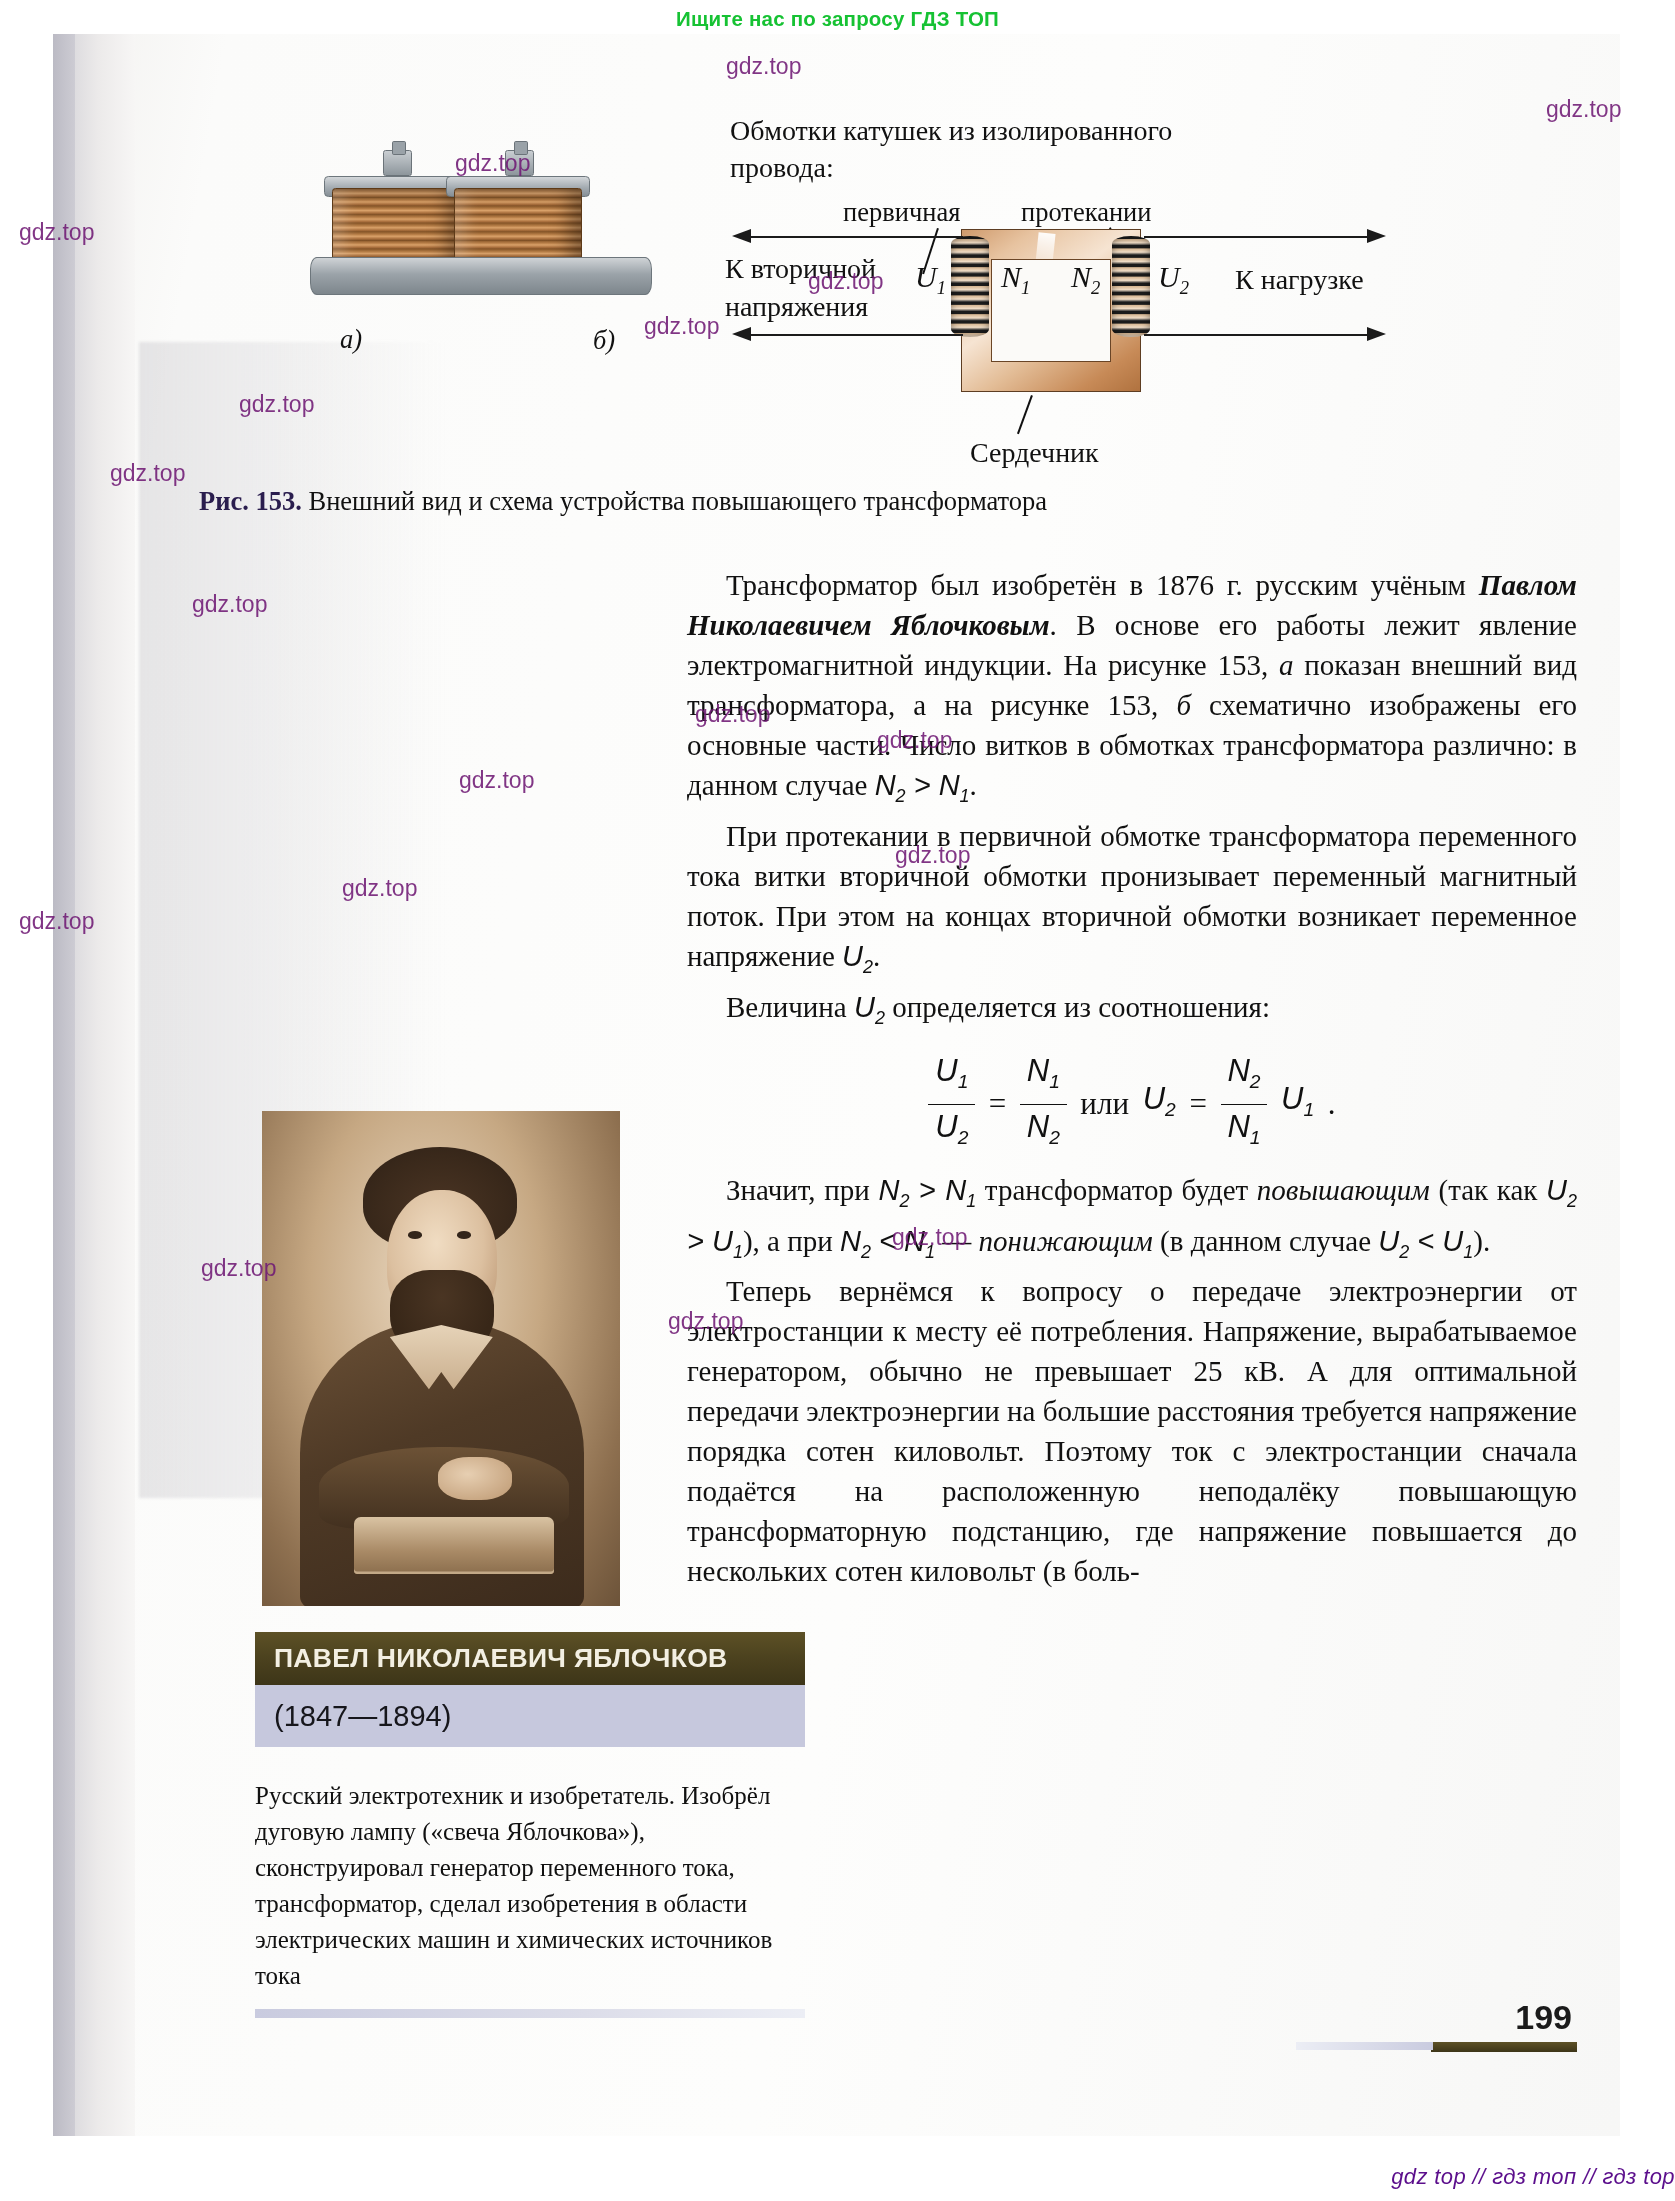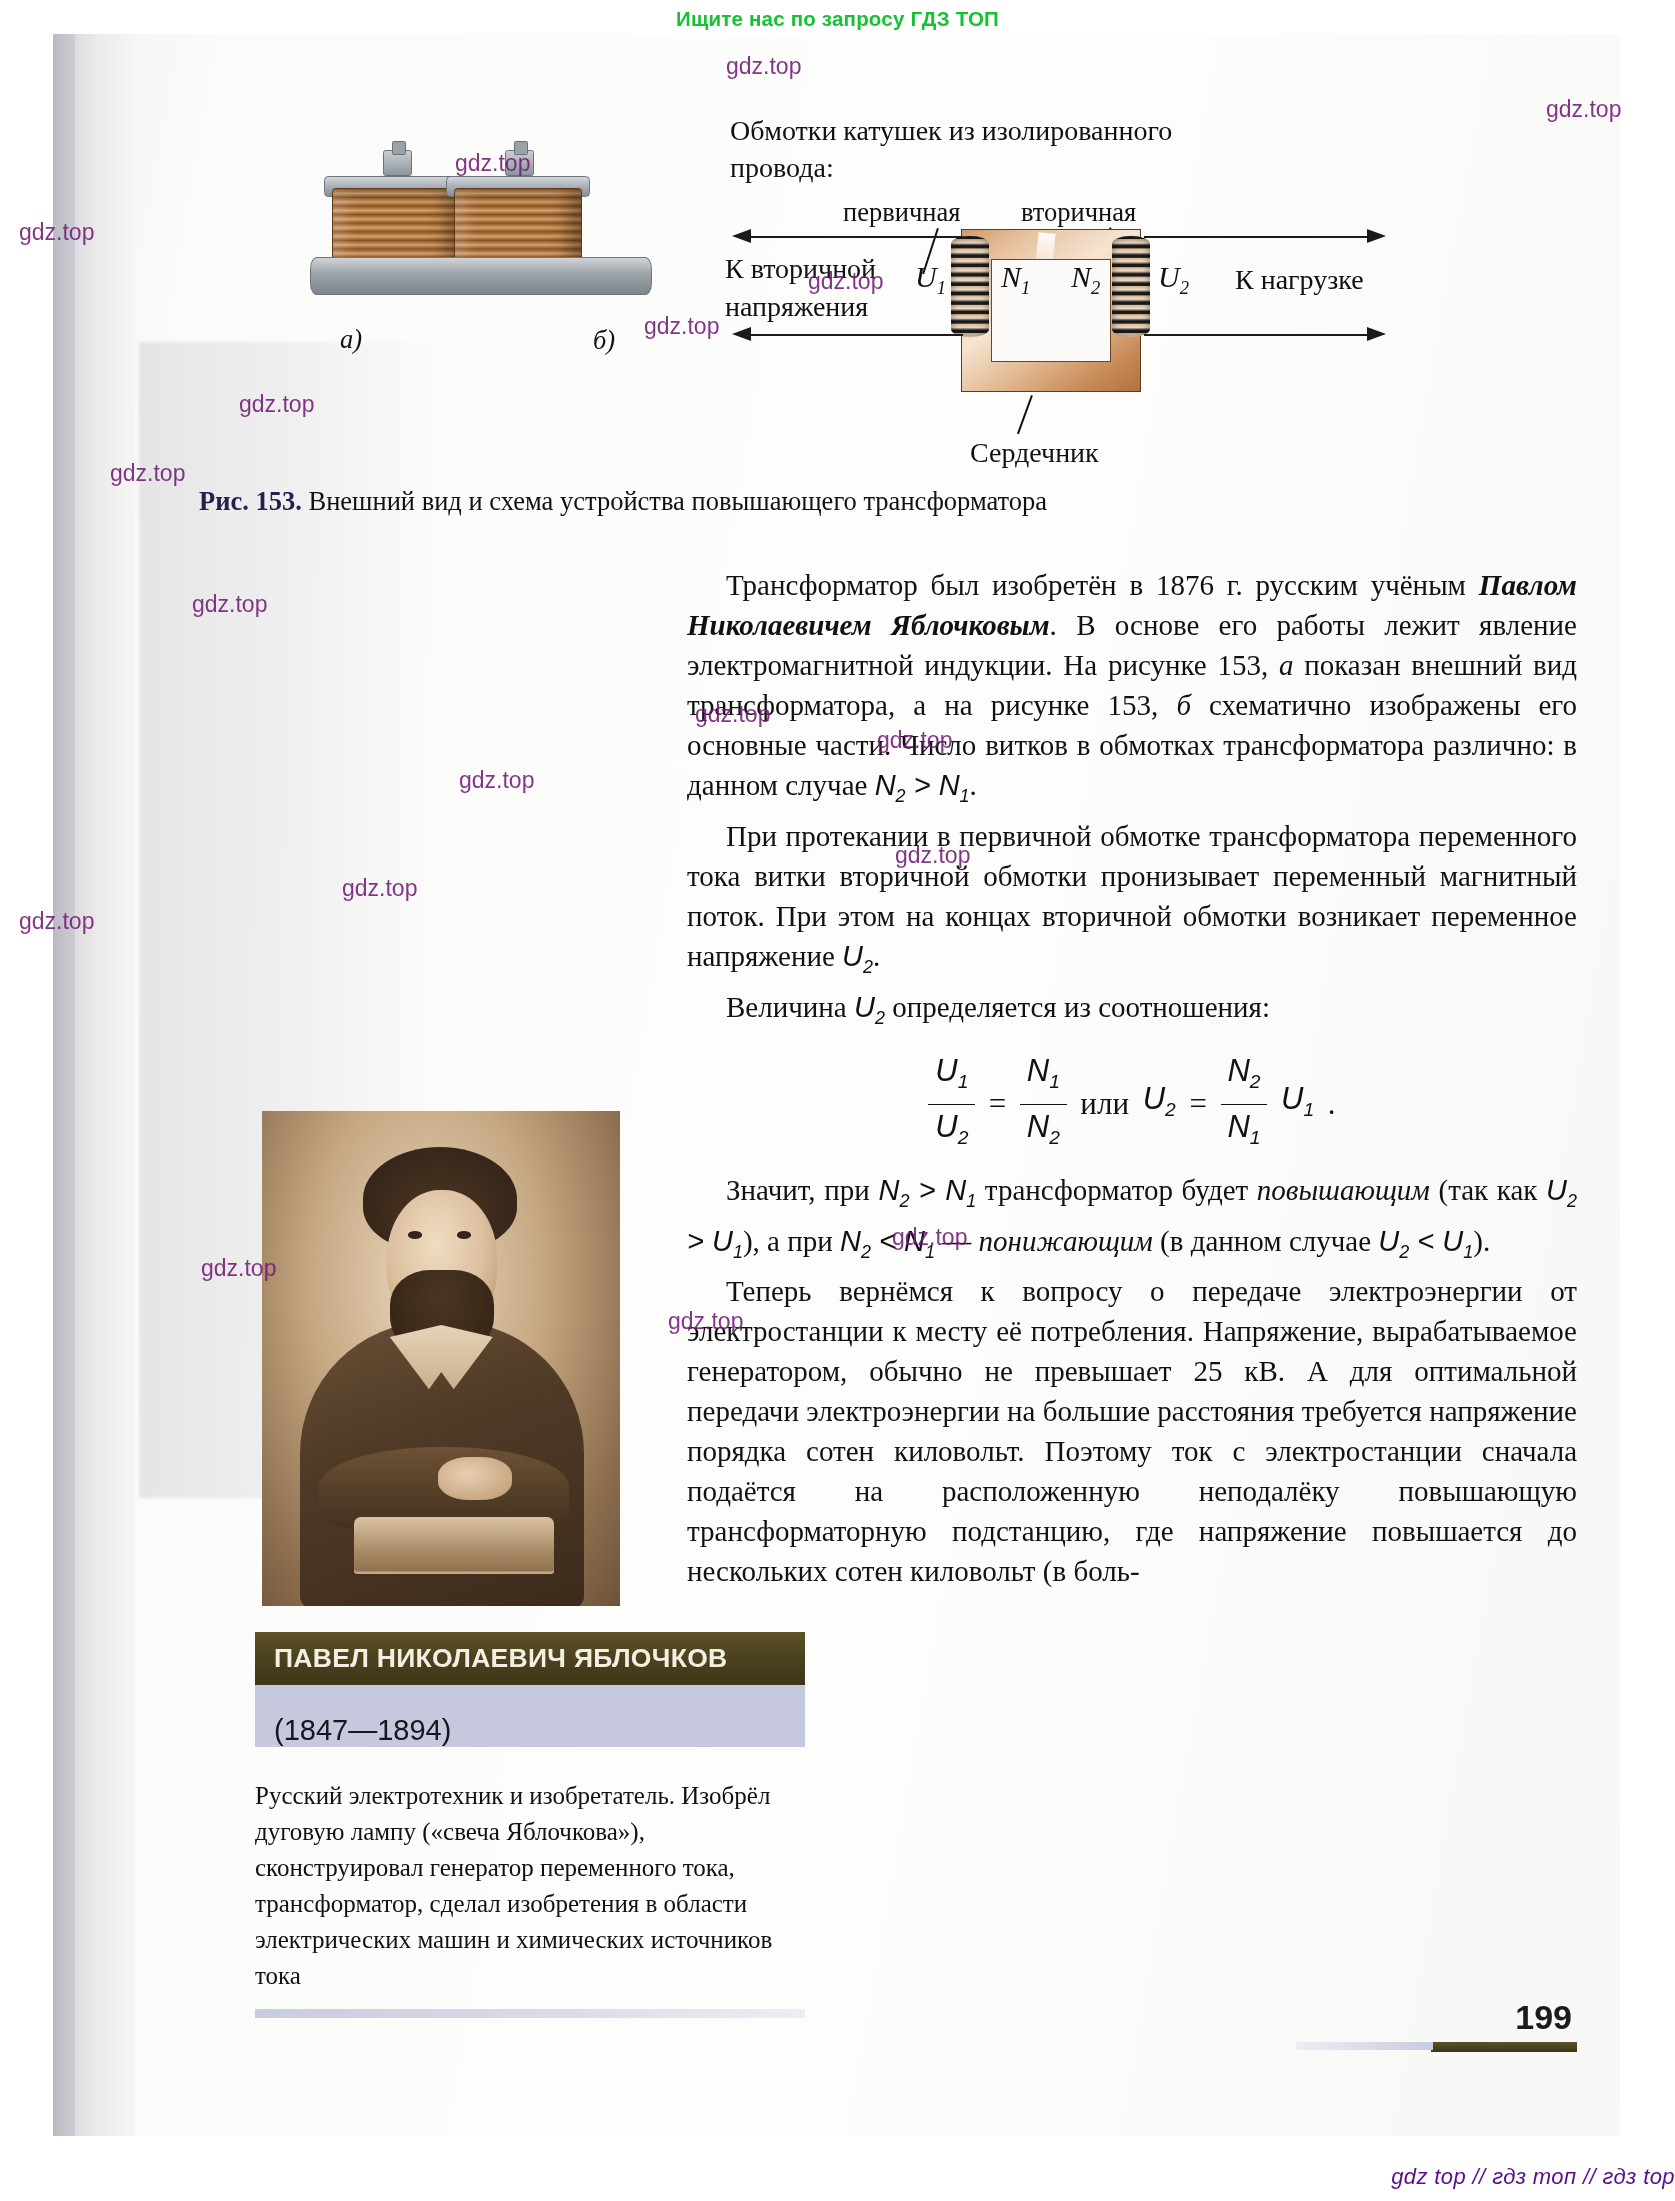--- a/index.html
+++ b/index.html
@@ -272,21 +272,21 @@
     font-weight:bold;
     font-size:26.5px;
     color:#f3efe2;
     letter-spacing:0.3px;
     padding-left:19px;
     white-space:nowrap;
   }
   .bio-dates {
     width:550px; height:62px;
     background:#c6c8dd;
-    display:flex; align-items:flex-end;
+    display:flex; align-items:center;
   }
   .bio-dates span {
     font-family:"Liberation Sans", sans-serif;
     font-size:29px; color:#16161b;
     padding-left:19px;
   }
   .bio-text {
     width:538px;
     margin-top:31px;
     font-size:25px;
@@ -345,21 +345,21 @@
     </div>
     <div class="fig-label" style="left:141px; top:247px;">а)</div>
     <div class="fig-label" style="left:394px; top:248px;">б)</div>
 
     <div class="schem">
 
       <div class="schem-text" style="left:17px; top:38px; font-size:28px;">Обмотки катушек из изолированного</div>
       <div class="schem-text" style="left:17px; top:75px; font-size:28px;">провода:</div>
 
       <div class="schem-text" style="left:130px; top:120px; font-size:26.5px;">первичная</div>
-      <div class="schem-text" style="left:308px; top:120px; font-size:26.5px;">вторичная</div>
+      <div class="schem-text" style="left:308px; top:120px; font-size:26.5px;">протекании</div>
 
       <div class="pointer" style="left:224px; top:151px; height:48px; transform:rotate(18deg);"></div>
       <div class="pointer" style="left:396px; top:151px; height:48px; transform:rotate(-20deg);"></div>
 
       <div class="core">
         <div class="core-shine"></div>
         <div class="core-hole"></div>
       </div>
 
       <div class="wind wind-prim"></div>

